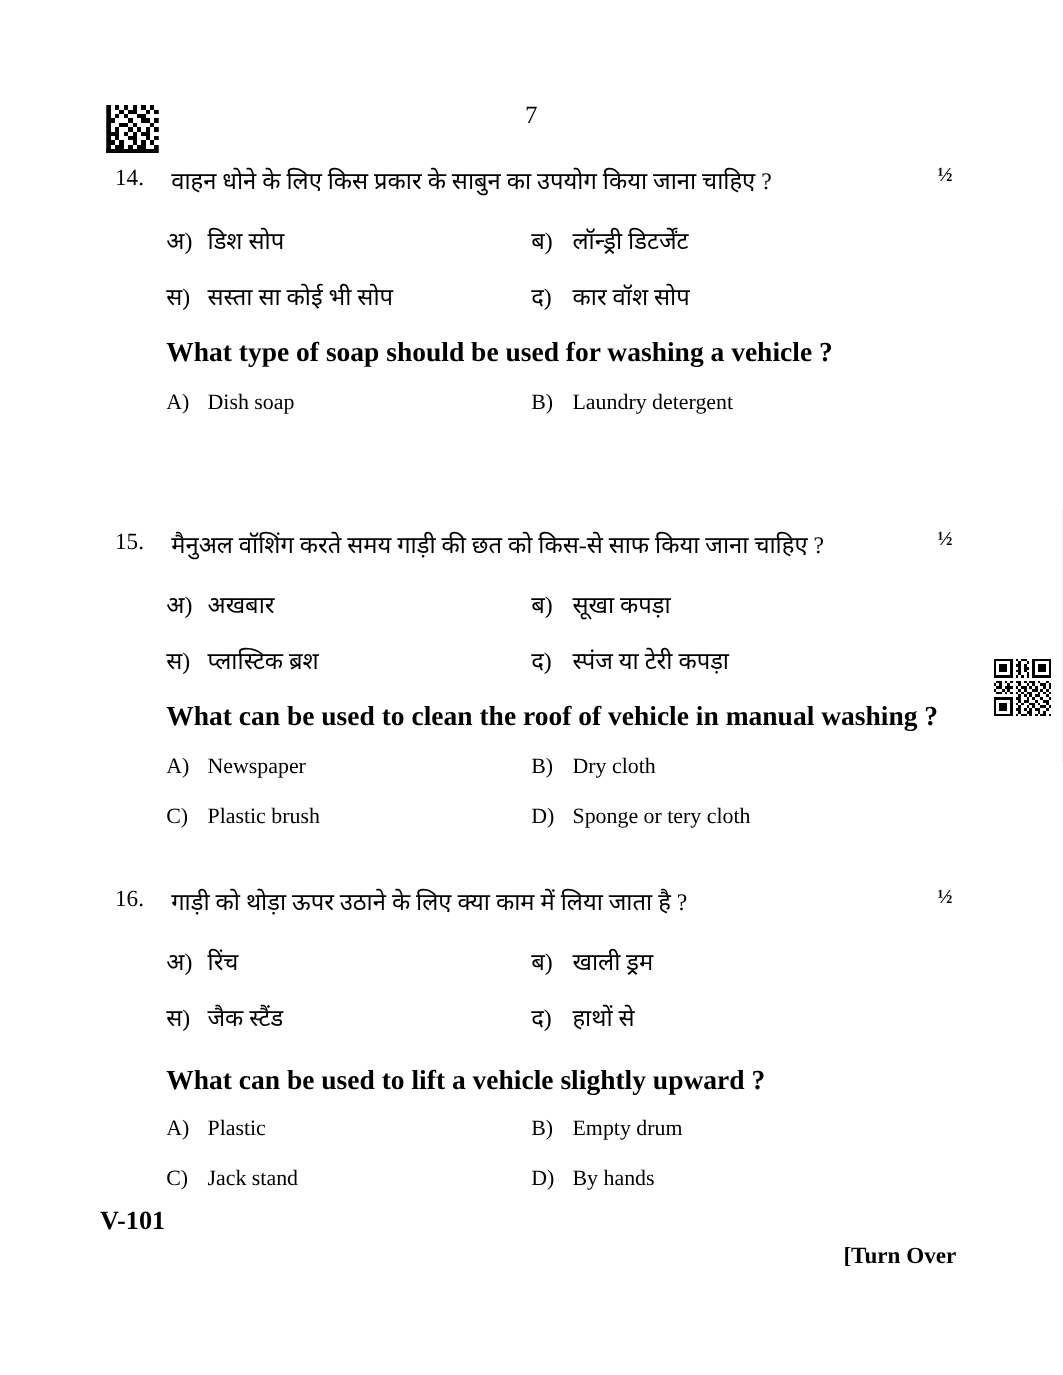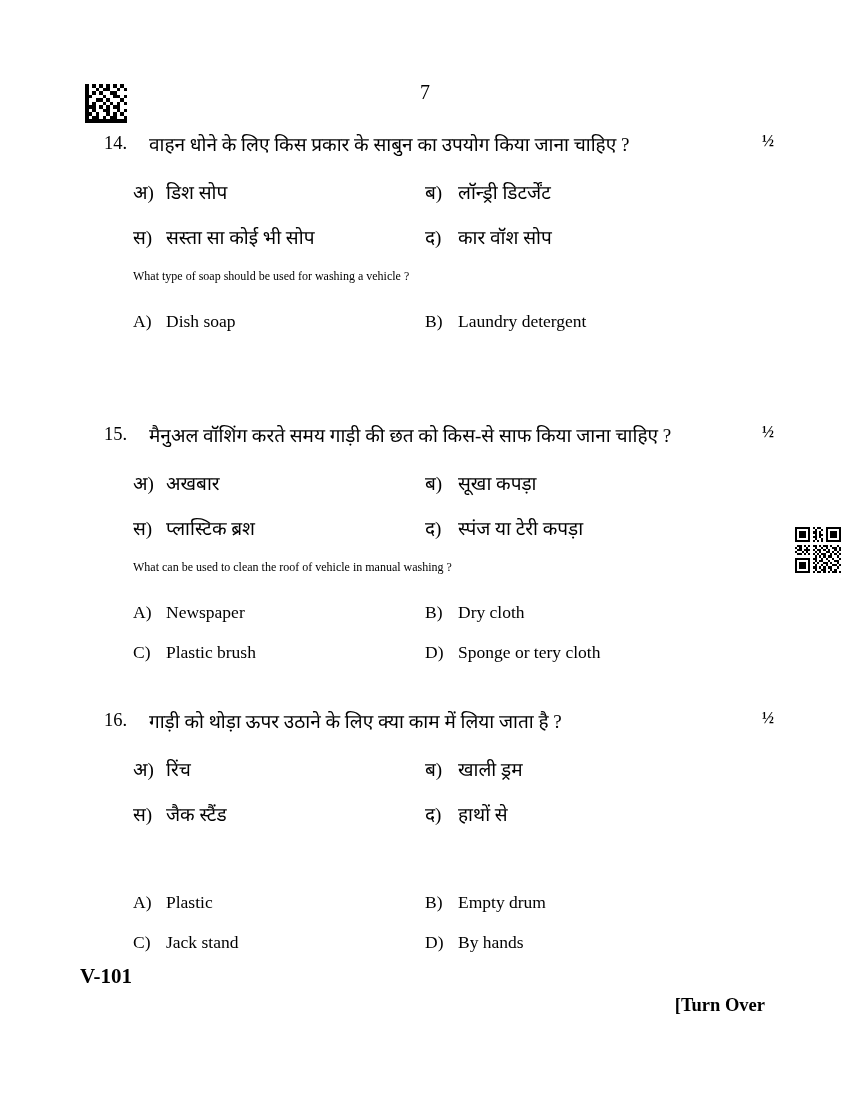--- a/index.html
+++ b/index.html
@@ -13,28 +13,28 @@
     overflow:hidden;
   }
   .page-number{
     position:absolute;top:80px;left:0;right:0;
     text-align:center;font-size:20px;line-height:24px;
   }
   .datamatrix{position:absolute;left:85px;top:84px;}
   .qr{position:absolute;left:795px;top:527px;}
 
   .question{position:absolute;left:0;right:0;height:290px;}
-  .q-head{position:absolute;top:0;left:16px;right:0;height:26px;}
+  .q-head{position:absolute;top:0;left:4px;right:0;height:26px;}
   .q-num{position:absolute;left:88px;top:0;font-size:18.5px;}
   .q-hi{position:absolute;left:133px;top:-2px;font-size:19px;white-space:nowrap;}
   .q-marks{position:absolute;left:746px;top:-1px;font-size:16px;font-weight:bold;}
 
   .row{position:absolute;left:0;right:0;height:26px;}
   .r1{top:46px}.r2{top:91px}.r4{top:178px}.r5{top:218px}
-  .q-en{position:absolute;top:136px;left:133px;font-size:12px;white-space:nowrap;}
+  .q-en{position:absolute;top:136px;left:133px;font-size:22px;white-space:nowrap;font-weight:bold;}
 
   .opt{position:absolute;top:0;white-space:nowrap;}
   .opt.hi{font-size:19px;}
   .opt.en{font-size:17.5px;}
   .c1{left:133px}.c2{left:425px}
   .lb{display:inline-block;min-width:33px;font-style:normal;}
 
   .footer-left{
     position:absolute;top:964px;left:80px;
     font-size:21px;font-weight:bold;
@@ -271,20 +271,21 @@
       <span class="q-marks">½</span>
     </div>
     <div class="row r1">
       <span class="opt hi c1"><i class="lb">अ)</i><span>रिंच</span></span>
       <span class="opt hi c2"><i class="lb">ब)</i><span>खाली ड्रम</span></span>
     </div>
     <div class="row r2">
       <span class="opt hi c1"><i class="lb">स)</i><span>जैक स्टैंड</span></span>
       <span class="opt hi c2"><i class="lb">द)</i><span>हाथों से</span></span>
     </div>
+    <div class="q-en" style="top:141px">What can be used to lift a vehicle slightly upward ?</div>
     <div class="row r4" style="top:182px">
       <span class="opt en c1"><i class="lb">A)</i><span>Plastic</span></span>
       <span class="opt en c2"><i class="lb">B)</i><span>Empty drum</span></span>
     </div>
     <div class="row r5" style="top:222px">
       <span class="opt en c1"><i class="lb">C)</i><span>Jack stand</span></span>
       <span class="opt en c2"><i class="lb">D)</i><span>By hands</span></span>
     </div>
   </section>
 

